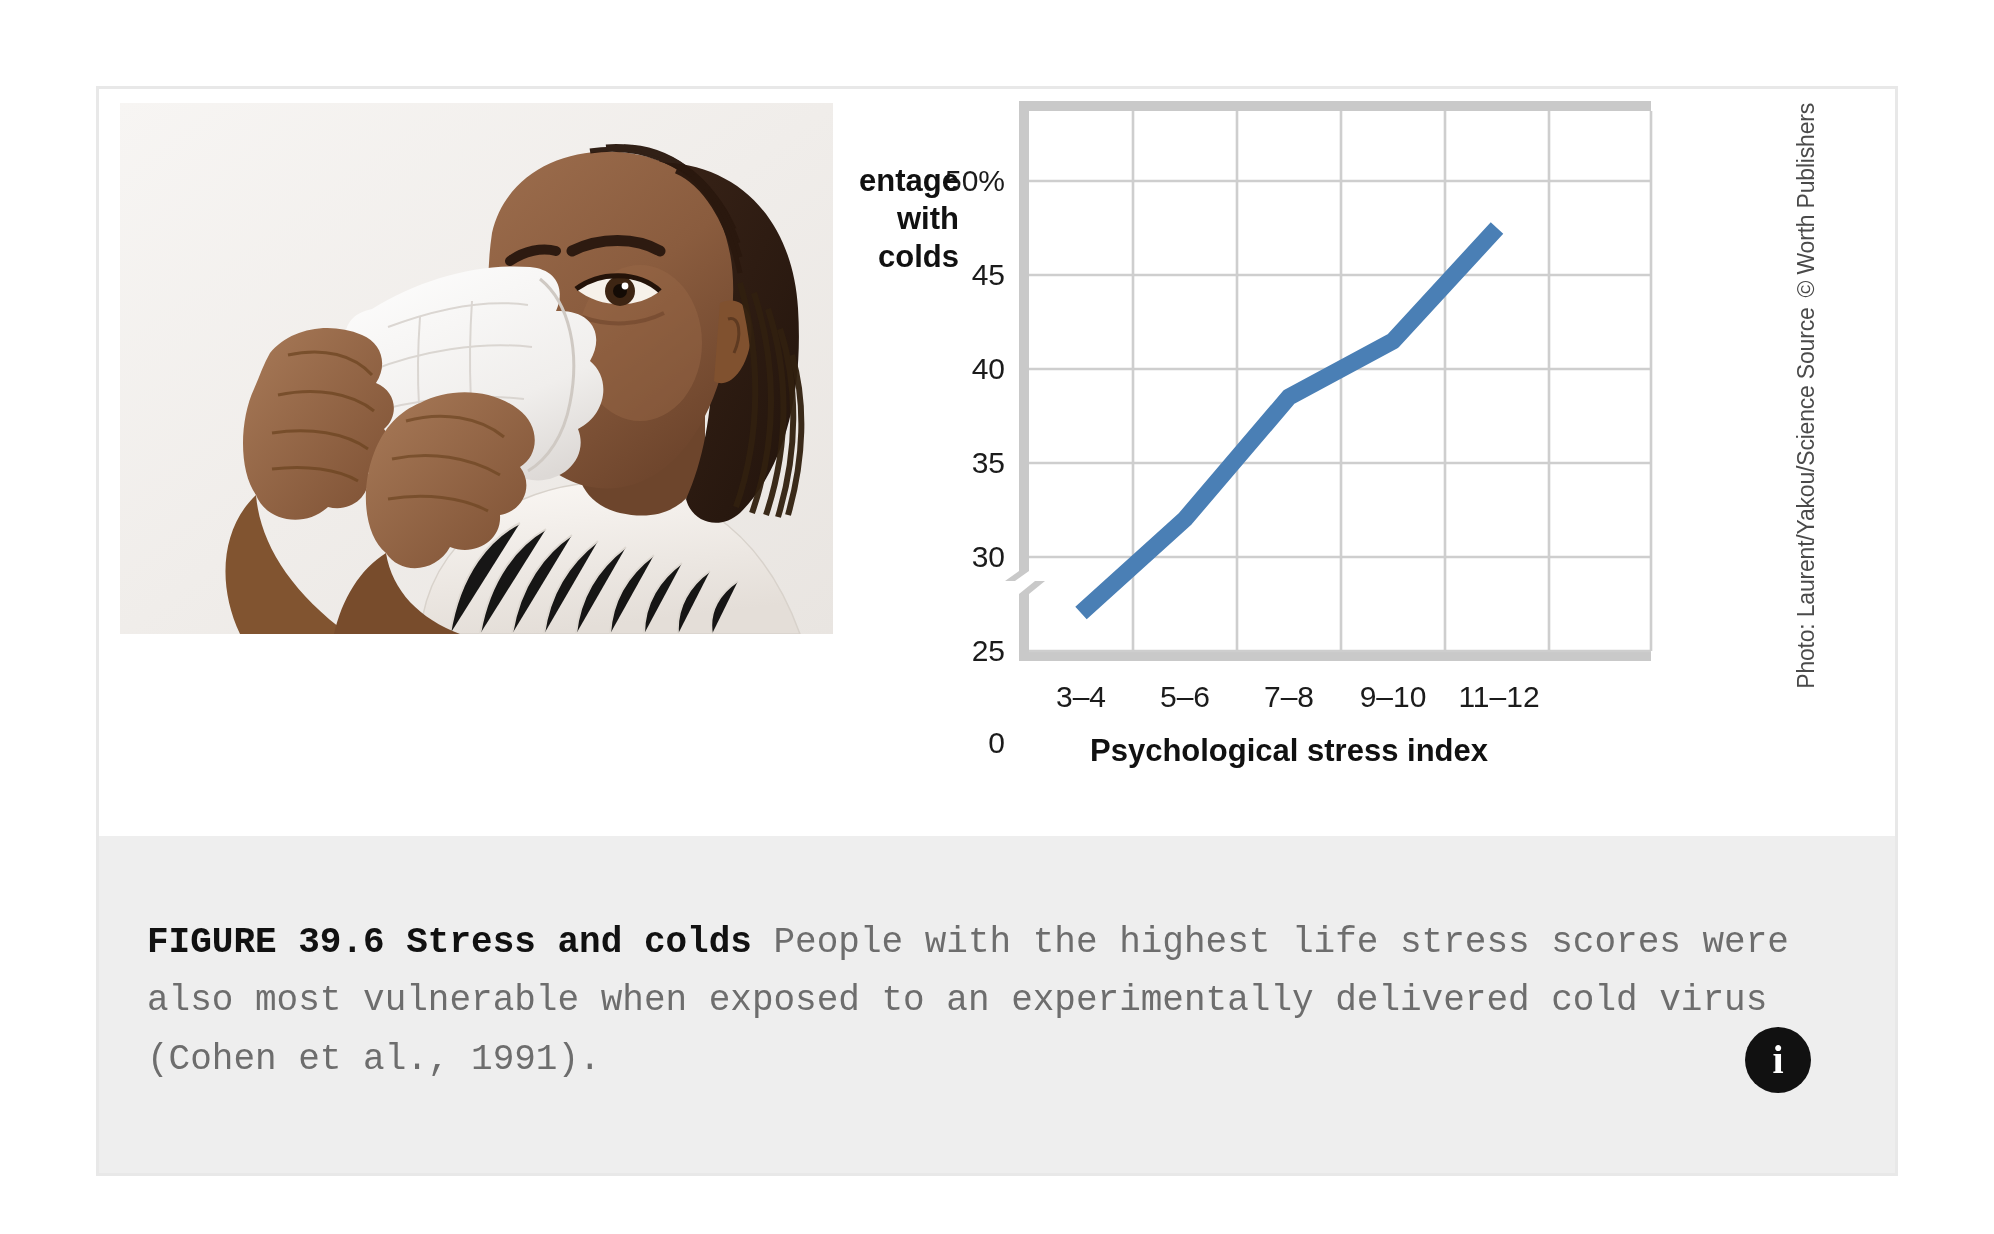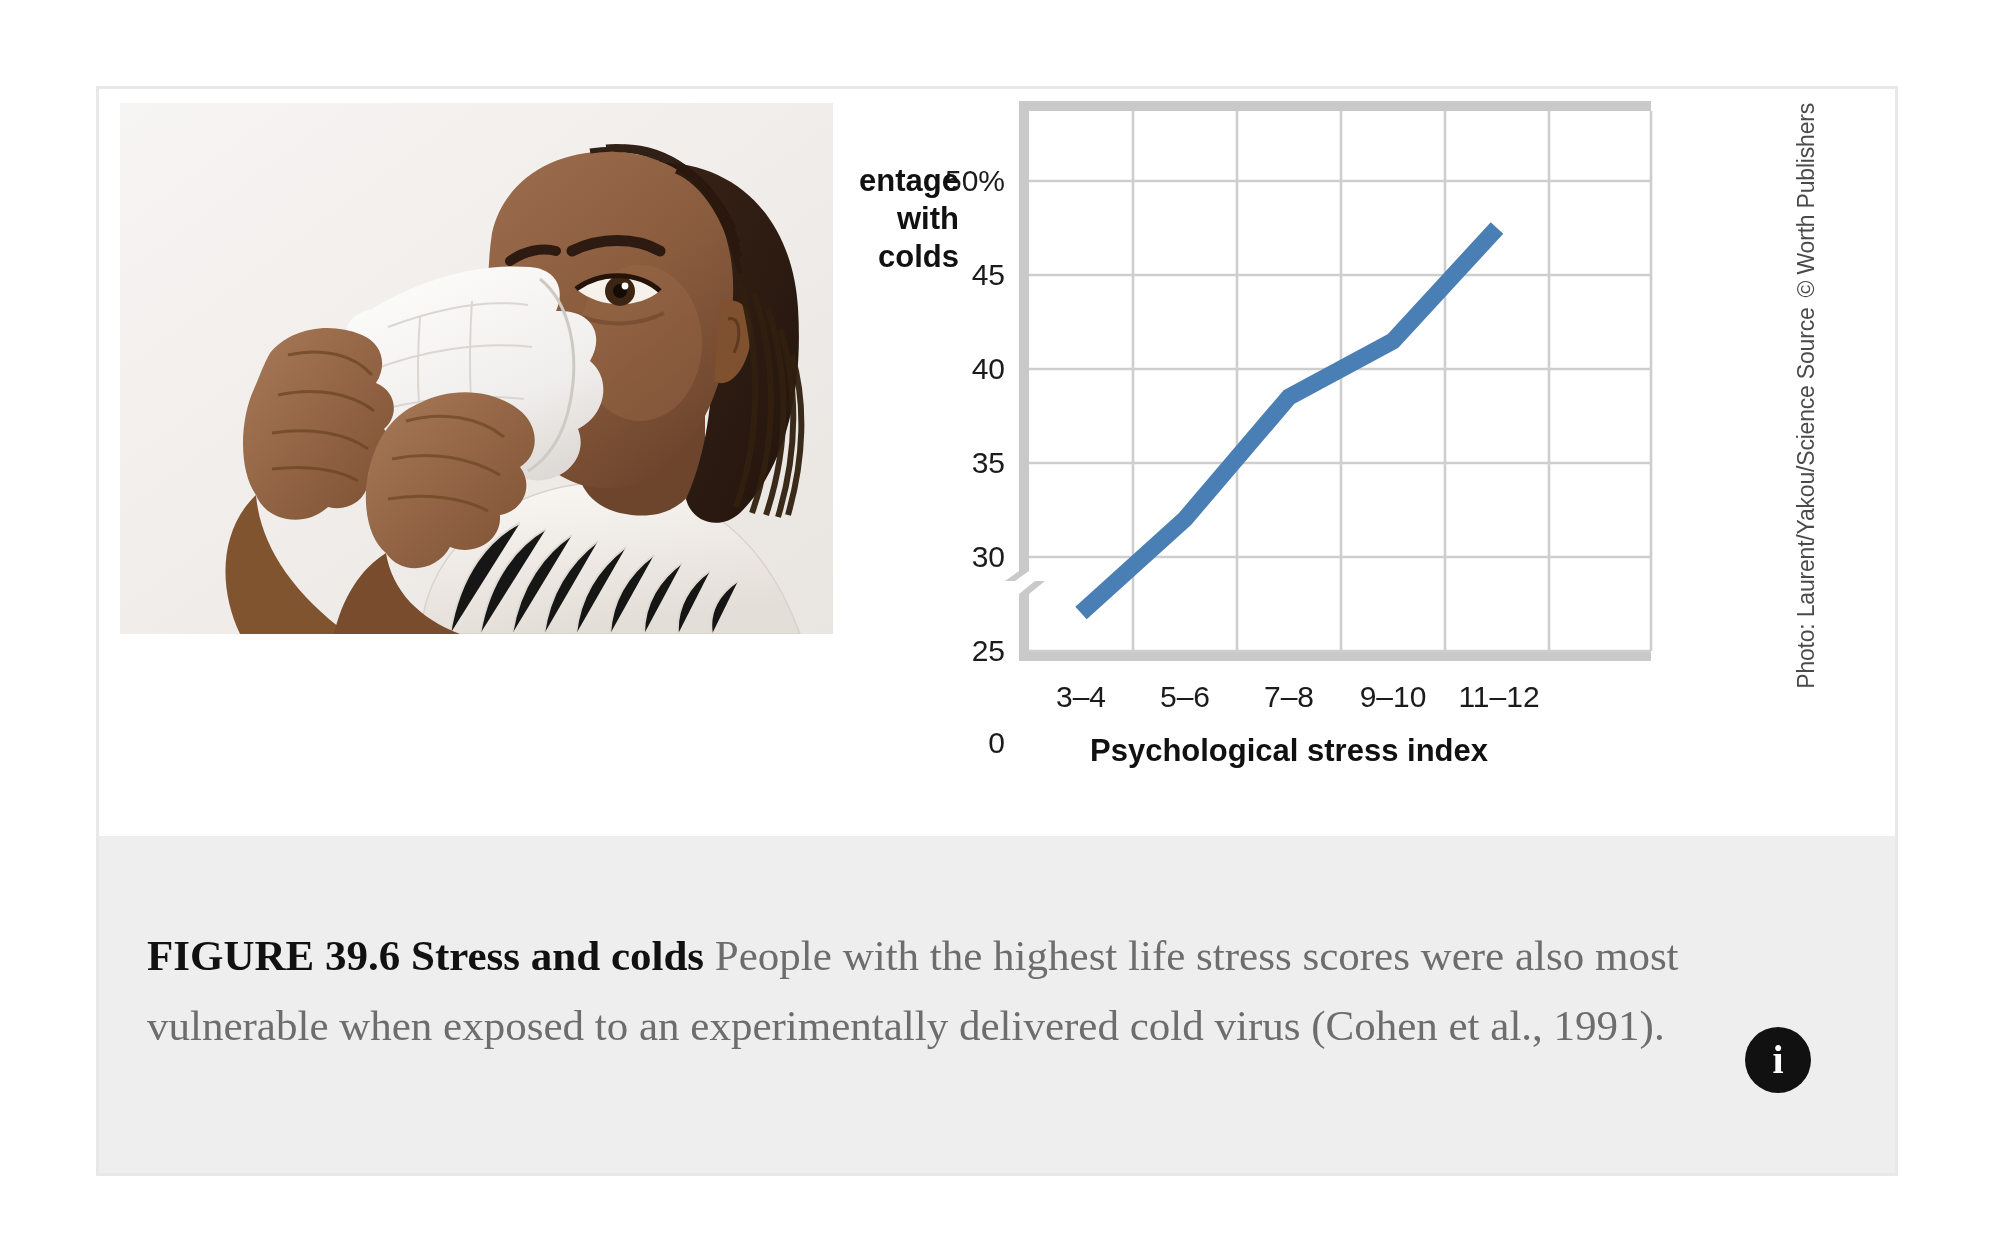--- a/index.html
+++ b/index.html
@@ -102,24 +102,24 @@
     position: absolute;
     left: 0;
     bottom: 0;
     width: 100%;
     height: 337px;
     background: #eeeeee;
     box-sizing: border-box;
     padding: 42px 60px 0 48px;
   }
   .caption-text {
-    font-size: 43px;
+    font-size: 36px;
     line-height: 1.62;
     color: #6d6d6d;
-    font-family: Liberation Serif, serif;
+    font-family: Liberation Mono, monospace;
     max-width: 1700px;
   }
   .caption-lead {
     color: #111111;
     font-weight: bold;
   }
   .info-row {
     position: absolute;
     right: 84px;
     bottom: 80px;

